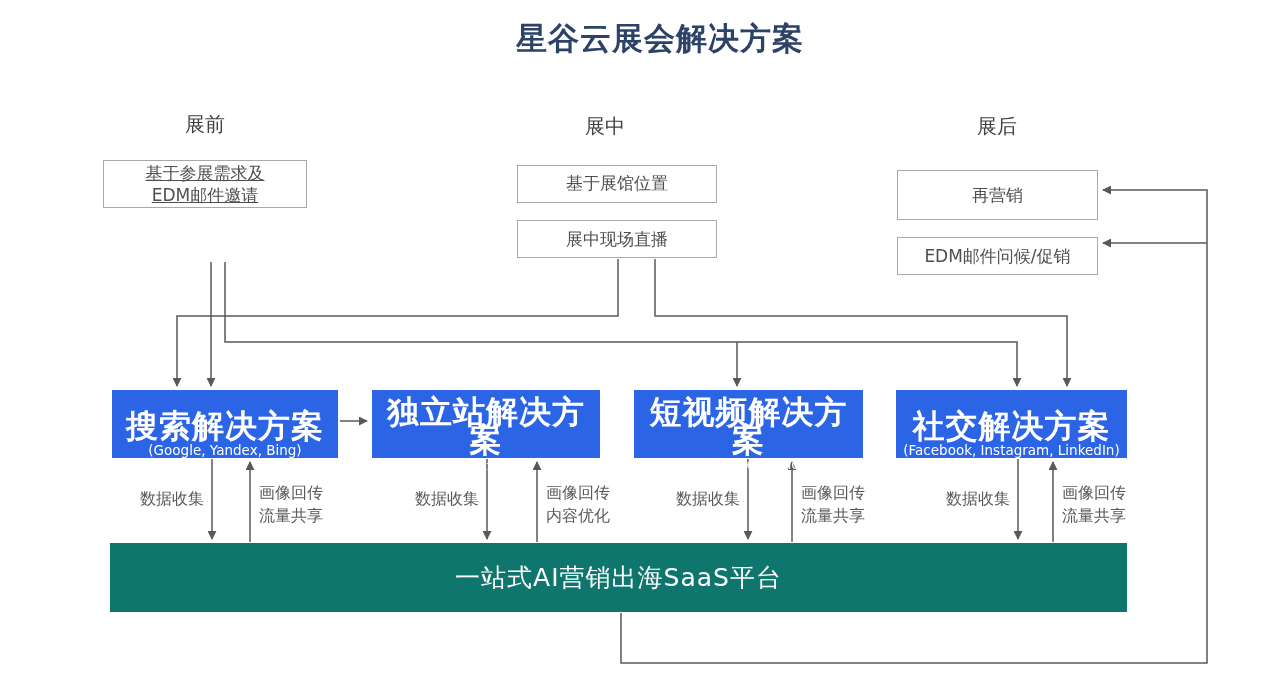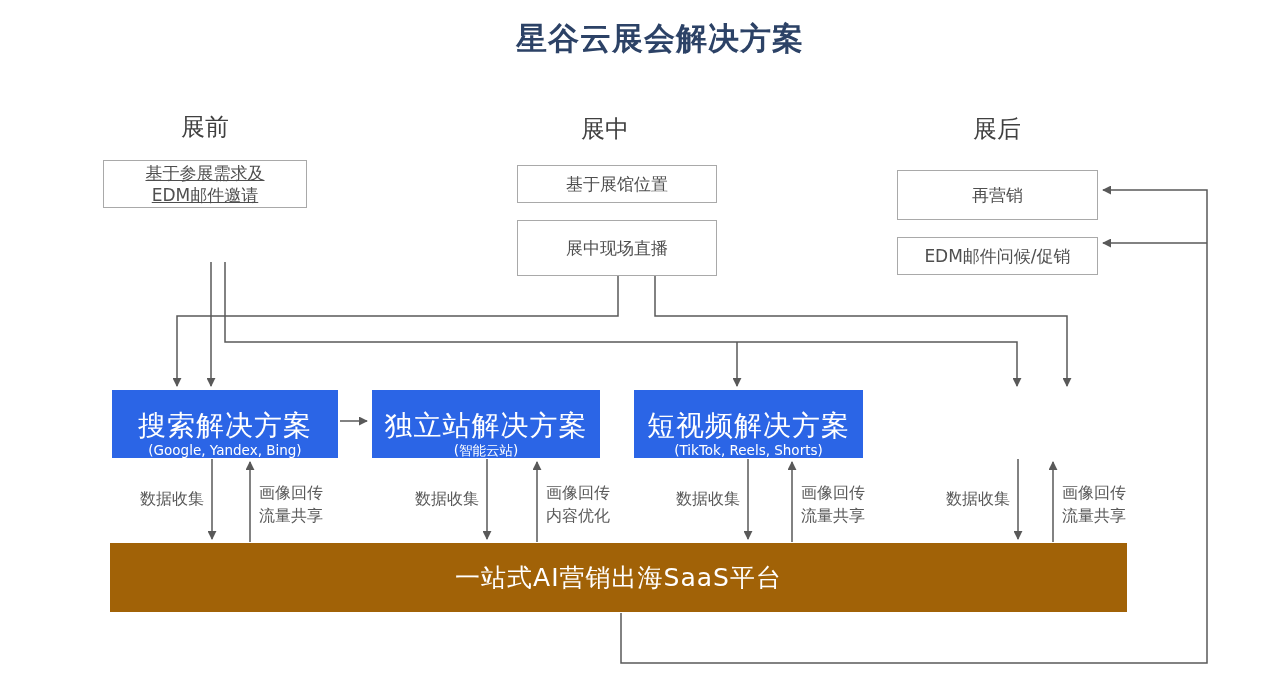--- a/index.html
+++ b/index.html
@@ -6,42 +6,42 @@
   #canvas{
     position:relative;width:1268px;height:682px;background:#ffffff;overflow:hidden;
     font-family:"DejaVu Sans","Liberation Sans",sans-serif;
   }
   .abs{position:absolute;box-sizing:border-box;}
   #title{
     left:0;top:18px;width:1320px;text-align:center;
     font-size:31px;font-weight:bold;color:#2c4266;letter-spacing:1px;
   }
   .stage-header{
-    width:140px;text-align:center;font-size:24px;color:#404040;
+    width:140px;text-align:center;font-size:20px;color:#404040;
   }
   .stage-box{
     border:1px solid #a9a9a9;background:#ffffff;color:#4f4f4f;
     display:flex;align-items:center;justify-content:center;text-align:center;
     font-size:17px;line-height:22px;white-space:pre-line;
   }
   .solution-card{
     top:390px;height:68px;background:#2b65e6;color:#ffffff;
     display:flex;flex-direction:column;align-items:center;justify-content:center;
     text-align:center;
   }
-  .solution-title{font-size:28px;font-weight:normal;line-height:28px;letter-spacing:1px;margin-top:22px;}
+  .solution-title{font-size:32px;font-weight:bold;line-height:28px;letter-spacing:1px;margin-top:22px;}
   .solution-subtitle{font-size:13.5px;line-height:18px;margin-top:1px;}
   .flow-down-label{
     top:489px;height:22px;text-align:right;font-size:16px;color:#595959;
   }
   .flow-up-label{
     top:481px;text-align:right;font-size:16px;line-height:23px;color:#595959;white-space:pre-line;
   }
   #platform{
-    left:110px;top:543px;width:1017px;height:69px;background:#a16207;color:#ffffff;
+    left:110px;top:543px;width:1017px;height:69px;background:#0f766e;color:#ffffff;
     display:flex;align-items:center;justify-content:center;
     font-size:25px;letter-spacing:1px;
   }
   #connectors{left:0;top:0;pointer-events:none;}
 </style>
 </head>
 <body>
 
 <div id="canvas">
 
@@ -76,37 +76,41 @@
 
   <div id="title" class="abs">星谷云展会解决方案</div>
 
   <div class="abs stage-header" style="left:135px;top:111px;">展前</div>
   <div class="abs stage-header" style="left:535px;top:113px;">展中</div>
   <div class="abs stage-header" style="left:927px;top:113px;">展后</div>
 
   <div class="abs stage-box" style="left:103px;top:160px;width:204px;height:48px;text-decoration:underline;">基于参展需求及
 EDM邮件邀请</div>
 
-  <div class="abs stage-box" style="left:517px;top:165px;width:200px;height:38px;">基于展馆位置</div>
-  <div class="abs stage-box" style="left:517px;top:220px;width:200px;height:56px;">展中现场直播</div>
+  <div class="abs stage-box" style="left:517px;top:165px;width:200px;height:38px;font-family:Liberation Serif, serif;">基于展馆位置</div>
+  <div class="abs stage-box" style="left:517px;top:220px;width:200px;height:38px;">展中现场直播</div>
 
   <div class="abs stage-box" style="left:897px;top:170px;width:201px;height:50px;">再营销</div>
   <div class="abs stage-box" style="left:897px;top:225px;width:201px;height:38px;margin-top:12px;">EDM邮件问候/促销</div>
 
   <div class="abs solution-card" style="left:112px;width:226px;">
     <div class="solution-title">搜索解决方案</div>
     <div class="solution-subtitle">(Google, Yandex, Bing)</div>
   </div>
   <div class="abs solution-card" style="left:372px;width:228px;">
     <div class="solution-title">独立站解决方案</div>
     <div class="solution-subtitle">(智能云站)</div>
   </div>
   <div class="abs solution-card" style="left:634px;width:229px;">
     <div class="solution-title">短视频解决方案</div>
     <div class="solution-subtitle">(TikTok, Reels, Shorts)</div>
+  </div>
+  <div class="abs solution-card" style="left:896px;width:231px;">
+    <div class="solution-title">社交解决方案</div>
+    <div class="solution-subtitle">(Facebook, Instagram, LinkedIn)</div>
   </div>
 
   <div class="abs flow-down-label" style="left:124px;width:80px;">数据收集</div>
   <div class="abs flow-up-label" style="left:259px;">画像回传
 流量共享</div>
 
   <div class="abs flow-down-label" style="left:399px;width:80px;">数据收集</div>
   <div class="abs flow-up-label" style="left:546px;">画像回传
 内容优化</div>
 

